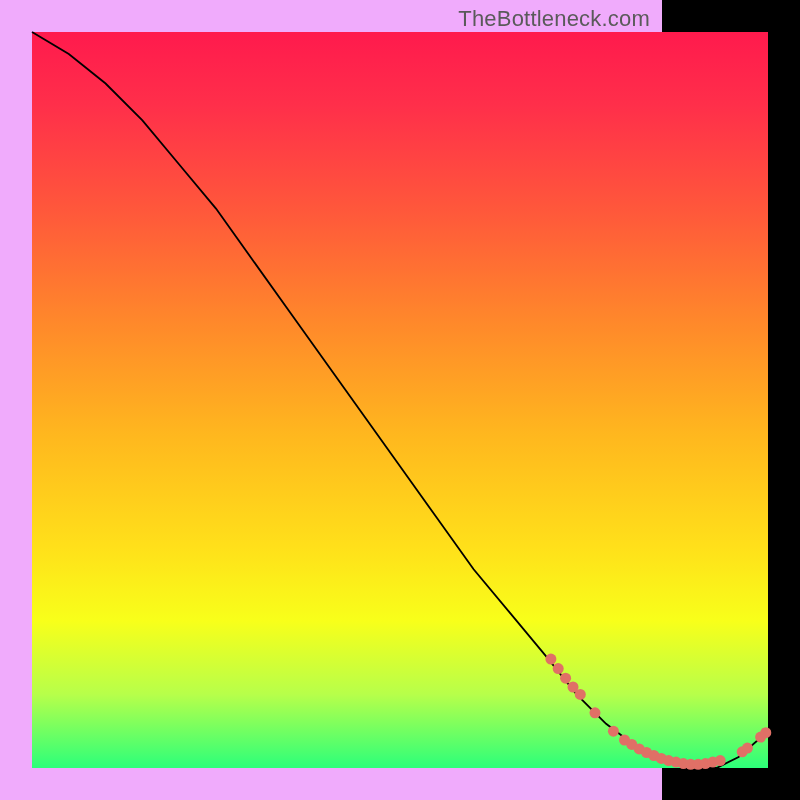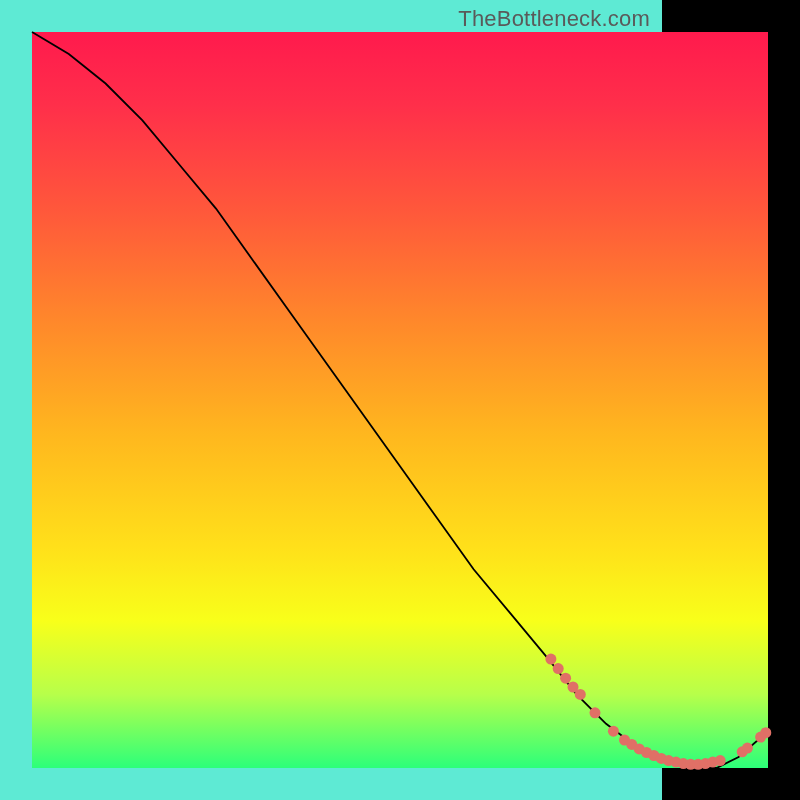--- a/index.html
+++ b/index.html
@@ -8,21 +8,21 @@
     width: 800px;
     height: 800px;
     background: #000;
     overflow: hidden;
     font-family: Arial, Helvetica, sans-serif;
   }
   .frame {
     position: relative;
     width: 662px;
     height: 800px;
-    background: #5eead4;
+    background: #f0abfc;
   }
   .plot {
     position: absolute;
     left: 32px;
     top: 32px;
     width: 736px;
     height: 736px;
     
     background: linear-gradient(
       to bottom,

